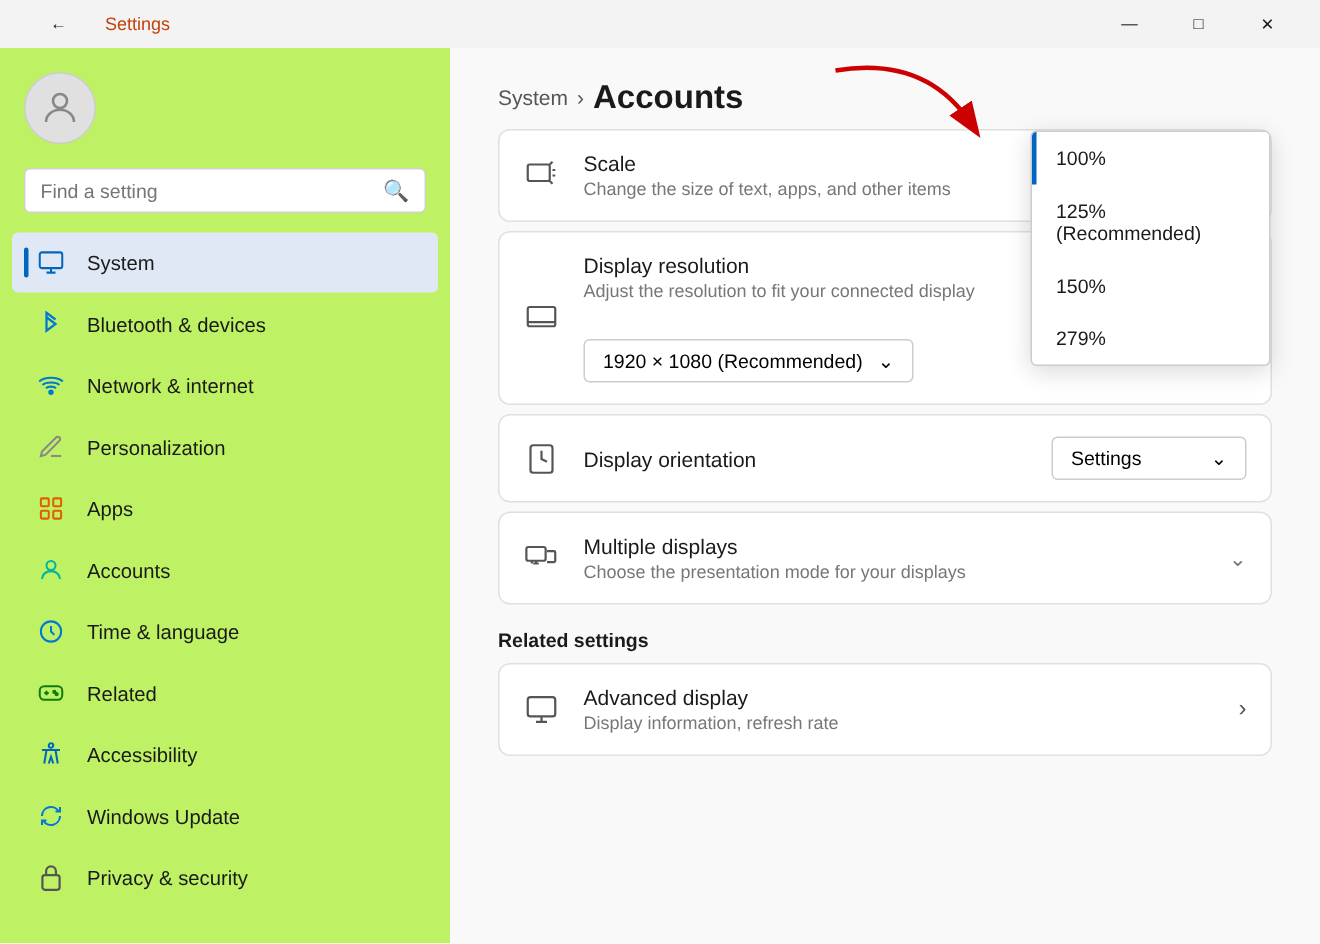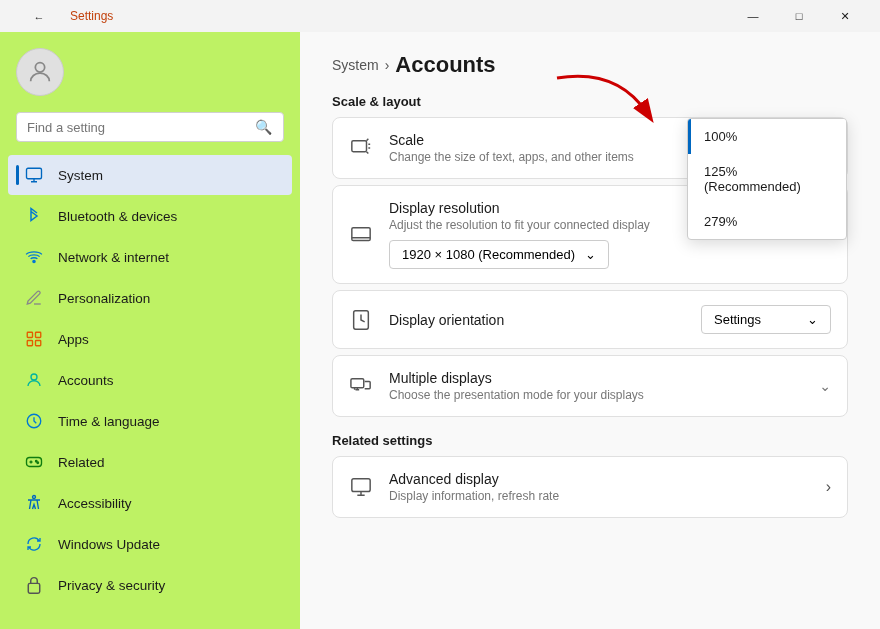--- a/index.html
+++ b/index.html
@@ -432,21 +432,20 @@
   </div>
 
   <div class="content">
 
     <div class="breadcrumb">
       <span class="breadcrumb-parent">System</span>
       <span class="breadcrumb-sep">›</span>
       <span class="breadcrumb-current">Accounts</span>
     </div>
 
-    <div class="section-label">Scale &amp; layout</div>
 
     <div class="setting-card scale-row">
       <div class="setting-row">
         <div class="setting-icon">
           <svg width="22" height="22" viewBox="0 0 24 24" fill="none" stroke="#555" stroke-width="1.6">
             <rect x="2" y="4" width="16" height="12" rx="1.5"></rect>
             <path d="M20 8h2M20 12h2M18 16l2 2M18 4l2-2"></path>
           </svg>
         </div>
         <div class="setting-text">
@@ -468,37 +467,40 @@
       </svg>
 
       <div class="scale-dropdown" style="right:0;top:0;width:149px;">
         <div class="scale-option selected">
           <span>100%</span>
         </div>
         <div class="scale-option">
           <span>125% (Recommended)</span>
         </div>
         <div class="scale-option">
+          <span>150%</span>
+        </div>
+        <div class="scale-option">
           <span>279%</span>
         </div>
       </div>
     </div>
 
     <div class="setting-card">
       <div class="setting-row">
         <div class="setting-icon">
           <svg width="22" height="22" viewBox="0 0 24 24" fill="none" stroke="#555" stroke-width="1.6">
             <rect x="2" y="4" width="20" height="14" rx="1.5"></rect>
             <path d="M2 15h20"></path>
           </svg>
         </div>
         <div class="setting-text">
           <div class="setting-title">Display resolution</div>
           <div class="setting-desc">Adjust the resolution to fit your connected display</div>
-          <button class="dropdown-btn" style="margin-top:8px;min-width:220px;">
+          <button class="dropdown-btn" style="margin-top:25px;min-width:220px;">
             <span>1920 × 1080 (Recommended)</span>
             <span style="margin-left:auto;">⌄</span>
           </button>
         </div>
       </div>
     </div>
 
     <div class="setting-card">
       <div class="setting-row">
         <div class="setting-icon">

